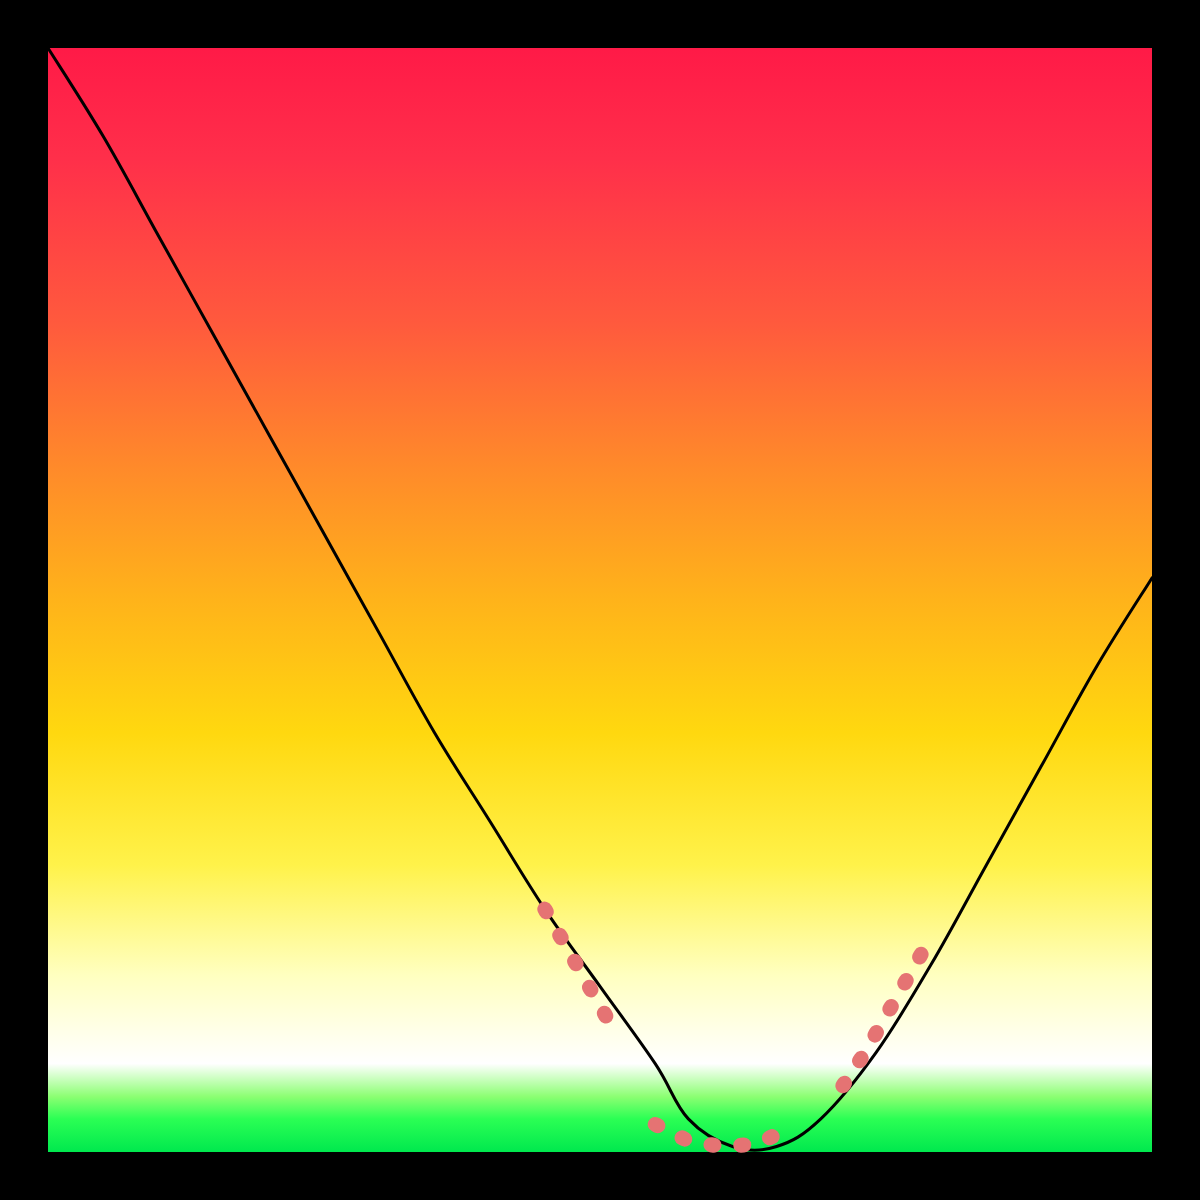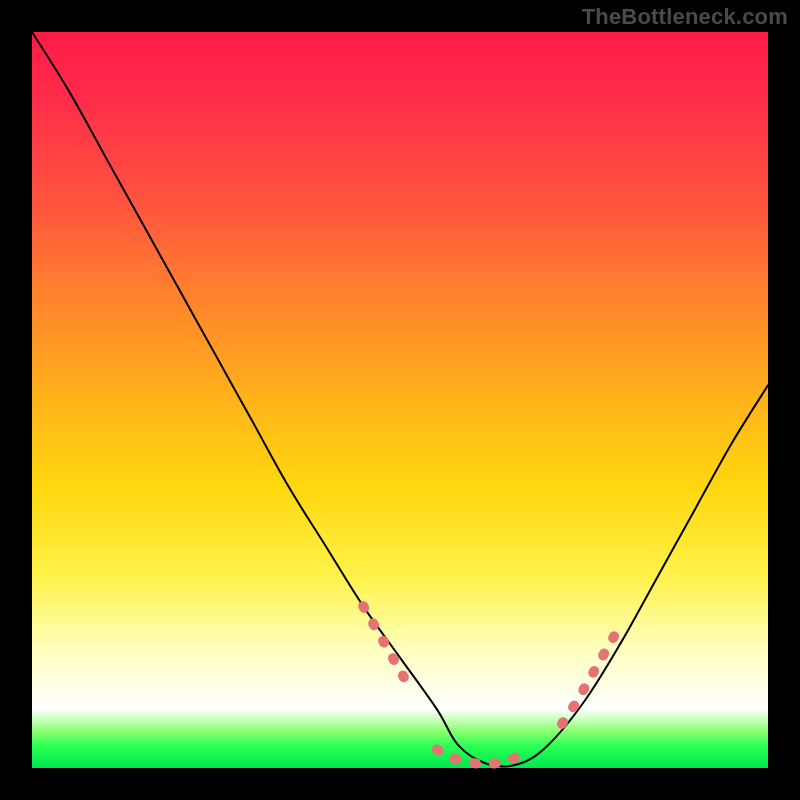--- a/index.html
+++ b/index.html
@@ -71,21 +71,20 @@
     stroke-width: 10;
     stroke-linecap: round;
     stroke-dasharray: 2 18;
   }
 </style>
 </head>
 <body>
 
 <div class="stage">
 
-  <div class="watermark">TheBottleneck.com</div>
 
   <div class="plot">
     <svg viewBox="0 0 736 736" preserveAspectRatio="none">
       <path id="curve-path" class="curve" d="M 0 0 C 6.6240000000000006 10.598399999999998, 23.552000000000003 36.358399999999996, 36.800000000000004 58.879999999999995 C 50.048 81.4016, 60.35200000000001 101.2736, 73.60000000000001 125.12 C 86.84800000000001 148.96640000000002, 97.15199999999999 167.51360000000003, 110.39999999999999 191.36 C 123.648 215.2064, 133.95200000000003 233.75359999999998, 147.20000000000002 257.59999999999997 C 160.448 281.4464, 170.752 299.99359999999996, 184 323.84 C 197.248 347.6864, 207.552 366.2336, 220.79999999999998 390.08000000000004 C 234.04799999999997 413.92640000000006, 244.35199999999995 433.7984, 257.59999999999997 456.32 C 270.84799999999996 478.84159999999997, 281.15200000000004 494.00320000000005, 294.40000000000003 515.2 C 307.648 536.3968000000001, 317.952 554.2080000000001, 331.2 574.08 C 344.448 593.952, 354.752 607.0528, 368 625.6 C 381.248 644.1472, 394.2016 661.2224, 404.8 677.12 C 415.39840000000004 693.0176, 417.6064 703.9839999999999, 426.88 713.92 C 436.1536 723.856, 445.72159999999997 729.008, 456.32 732.32 C 466.9184 735.6320000000001, 475.1616000000001 735.6320000000001, 485.76000000000005 732.32 C 496.3584 729.008, 503.2767999999999 725.1808, 515.1999999999999 713.92 C 527.1231999999999 702.6591999999999, 538.752 688.3072, 552 669.76 C 565.248 651.2128, 575.552 633.4016, 588.8000000000001 610.88 C 602.0480000000001 588.3584, 612.3520000000001 568.4864, 625.6 544.64 C 638.848 520.7936, 649.152 502.24640000000005, 662.4 478.40000000000003 C 675.6479999999999 454.5536, 685.9519999999999 434.68160000000006, 699.1999999999999 412.16 C 712.448 389.6384, 729.376 363.8784, 736 353.28"></path>
       <g id="dots-group" class="dots">
           <path d="M 331.2 574.08 L 345.91999999999996 599.84 L 360.64 625.6 L 375.36 651.36"></path>
           <path d="M 404.8 717.6 L 426.88 728.64 L 448.96 732.32 L 471.04 730.848 L 493.12 721.28"></path>
           <path d="M 529.92 691.84 L 544.64 669.76 L 559.36 644 L 574.08 618.24 L 588.8000000000001 592.48"></path>
         </g>
     </svg>

